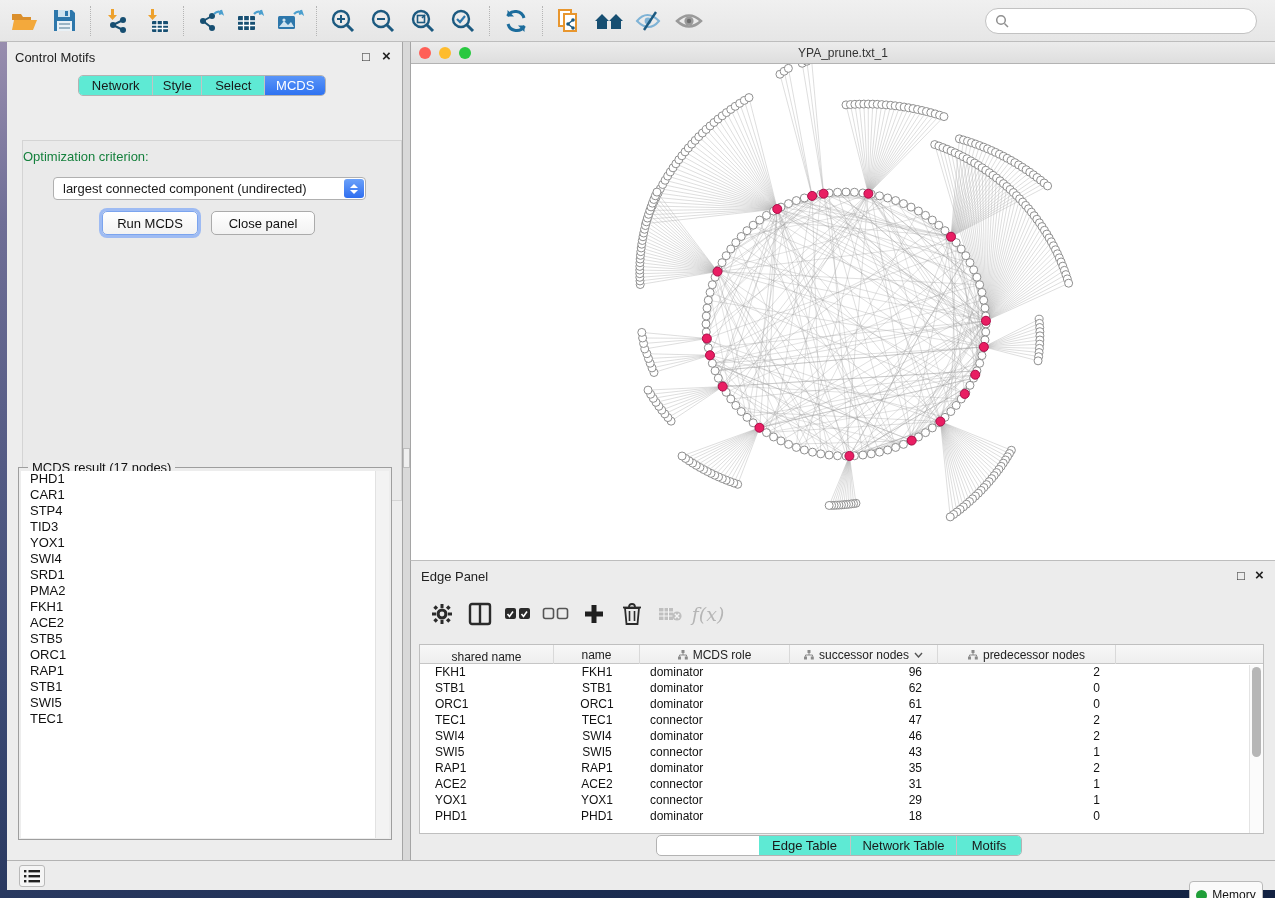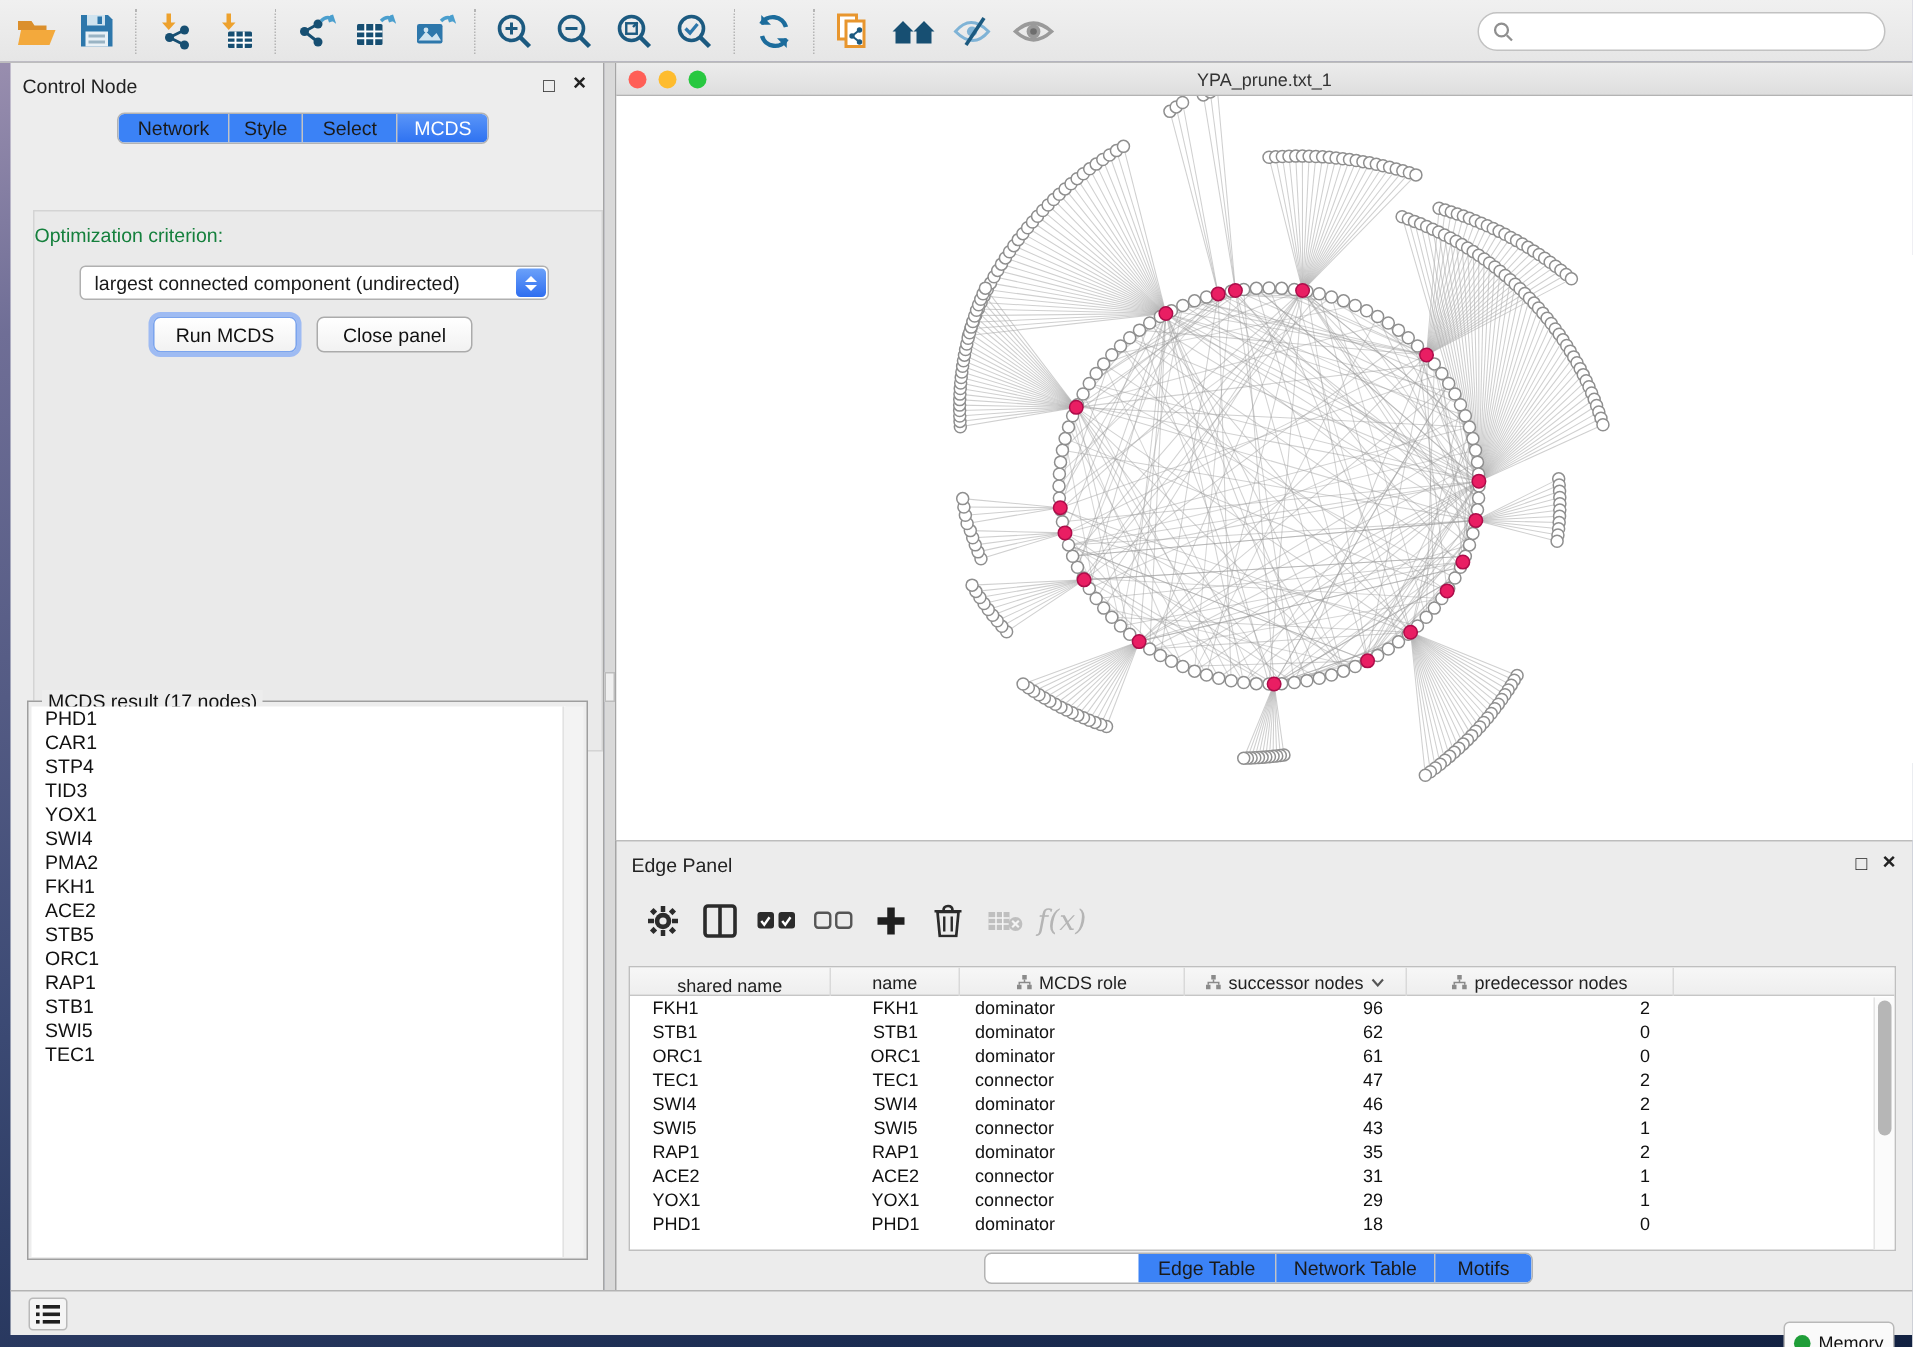--- a/index.html
+++ b/index.html
@@ -16,21 +16,21 @@
   .tbtn { width:40px; height:34px; display:flex; align-items:center; justify-content:center; flex:0 0 auto; }
   .tsep { width:1px; height:30px; border-left:1px dotted #b5b5b5; margin:0 6px; flex:0 0 auto; }
   #search-wrap { position:absolute; right:18px; top:8px; width:272px; height:26px; background:#fff;
     border:1px solid #c2c2c2; border-radius:13px; display:flex; align-items:center; padding-left:9px; }
   #search-wrap input { border:none; outline:none; flex:1; font-size:12px; background:transparent; margin-left:6px; }
   
   #control-panel { left:7px; top:42px; width:396px; height:818px; background:#ededed; border-right:1px solid #a5a5a5; }
   .panel-title { font-size:13px; color:#222; }
   .win-ctl { font-size:13px; color:#222; cursor:default; }
   .seg { display:flex; border:1px solid #b3b3b3; border-radius:5px; background:#fff; overflow:hidden; height:21px; }
-  .seg .s { font-size:13px; display:flex; align-items:center; justify-content:center; border-right:1px solid #c3c3c3; color:#1a1a1a; background:#3b82f6; }
+  .seg .s { font-size:13px; display:flex; align-items:center; justify-content:center; border-right:1px solid #c3c3c3; color:#1a1a1a; background:#5eead4; }
   .seg .s:last-child { border-right:none; }
   .seg .s.sel { background:linear-gradient(#5a95f8,#2e72f1); color:#fff; }
   #cp-body { left:15px; top:98px; width:380px; height:361px; background:#eaeaea; border:1px solid #d4d4d4; }
   #opt-label { top:8px; width:100%; font-size:13px; color:#15803d; }
   #opt-select { left:30px; top:36px; width:313px; height:23px; background:#fff; border:1px solid #b0b0b0;
     border-radius:4px; display:flex; align-items:center; font-size:13px; padding-left:9px; }
   #opt-stepper { position:absolute; right:1px; top:1px; width:20px; height:19px; border-radius:3px;
     background:linear-gradient(#6ba1f9,#2f6ef0); display:flex; flex-direction:column; align-items:center; justify-content:center; gap:2px; }
   .tri-up { width:0;height:0;border-left:4px solid transparent;border-right:4px solid transparent;border-bottom:4px solid #fff; }
   .tri-dn { width:0;height:0;border-left:4px solid transparent;border-right:4px solid transparent;border-top:4px solid #fff; }
@@ -225,21 +225,21 @@
   <div id="search-wrap">
     <svg width="14" height="14" viewBox="0 0 14 14">
       <circle cx="6" cy="6" r="4.3" fill="none" stroke="#8f8f8f" stroke-width="1.5"></circle>
       <path d="M9.5 9.5 L13 13" stroke="#8f8f8f" stroke-width="1.5"></path>
     </svg>
     <input value="" placeholder="" style="">
   </div>
 </div>
 
 <div id="control-panel" class="abs">
-  <div class="abs panel-title" style="left:8px; top:8px;">Control Node</div>
+  <div class="abs panel-title" style="left:8px; top:8px;">Control Motifs</div>
   <div class="abs win-ctl" style="left:355px; top:7px;">□</div>
   <div class="abs win-ctl" style="left:375px; top:5px; font-weight:bold; font-size:15px;">×</div>
 
   <div class="abs seg" style="left:71px; top:33px; width:248px;">
     <div class="s" style="width:75px;">Network</div>
     <div class="s" style="width:49px;">Style</div>
     <div class="s" style="width:64px;">Select</div>
     <div class="s sel" style="width:60px;">MCDS</div>
   </div>
 
@@ -258,20 +258,21 @@
 
   <div id="mcds-group" class="abs">
     <div id="mcds-legend">MCDS result (17 nodes)</div>
     <div id="mcds-list">
         <div class="mcds-item">PHD1</div>
         <div class="mcds-item">CAR1</div>
         <div class="mcds-item">STP4</div>
         <div class="mcds-item">TID3</div>
         <div class="mcds-item">YOX1</div>
         <div class="mcds-item">SWI4</div>
+        <div class="mcds-item">SRD1</div>
         <div class="mcds-item">PMA2</div>
         <div class="mcds-item">FKH1</div>
         <div class="mcds-item">ACE2</div>
         <div class="mcds-item">STB5</div>
         <div class="mcds-item">ORC1</div>
         <div class="mcds-item">RAP1</div>
         <div class="mcds-item">STB1</div>
         <div class="mcds-item">SWI5</div>
         <div class="mcds-item">TEC1</div>
       </div>

